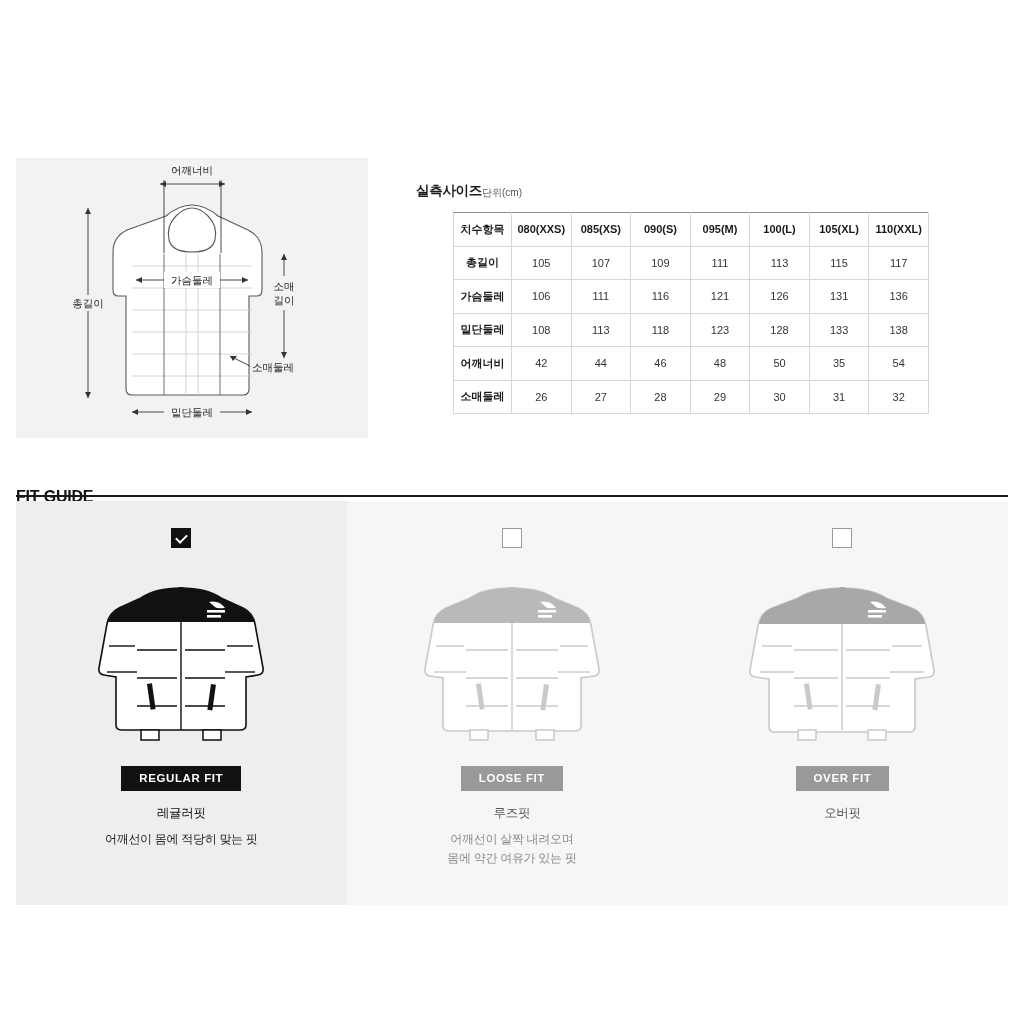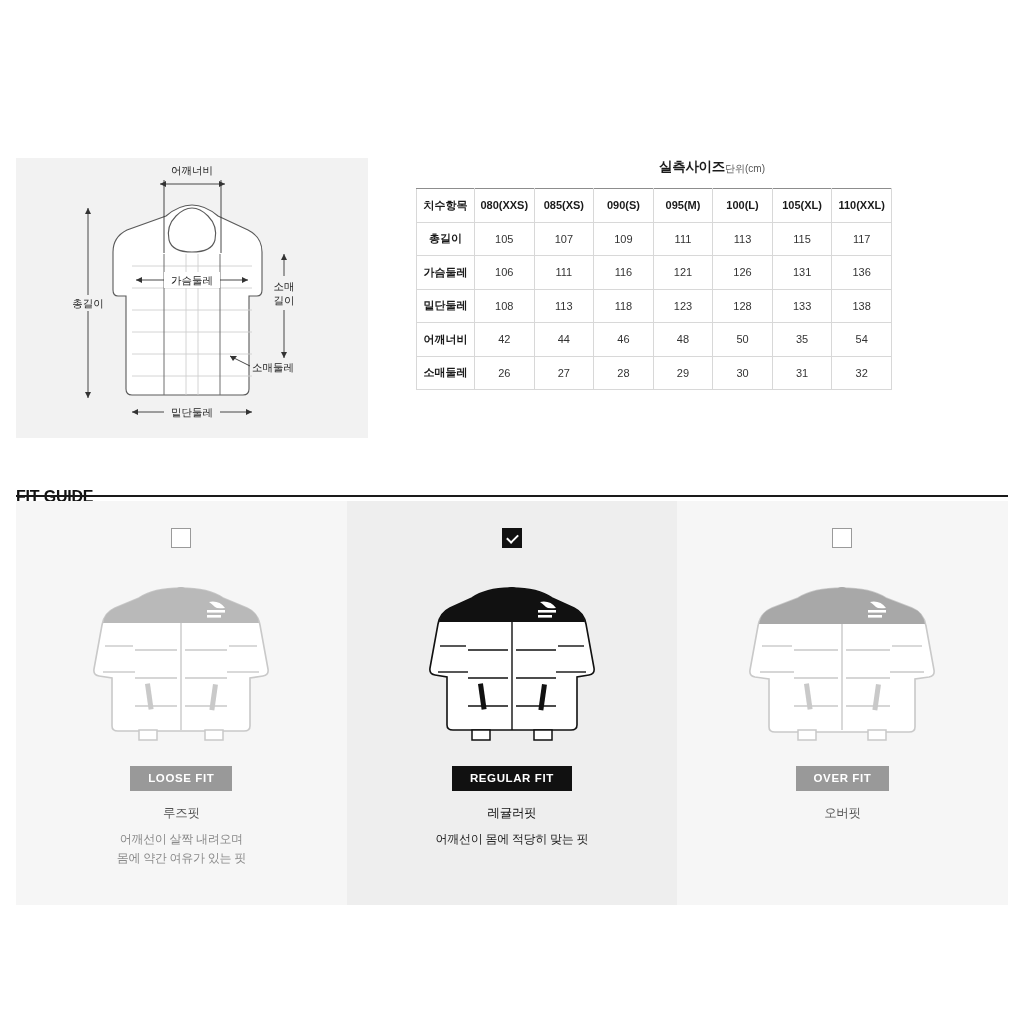--- a/index.html
+++ b/index.html
@@ -34,37 +34,39 @@
 
   
   .meas {
     flex: 1 1 auto;
     margin-left: 48px;
     position: relative;
   }
   .meas-head {
     display: flex;
     align-items: flex-end;
-    justify-content: center;
+    justify-content: flex-start;
     margin-bottom: 12px;
+    margin-top: 24px;
   }
   .meas-title {
     font-size: 13.5px;
     font-weight: bold;
     letter-spacing: -0.3px;
     color: #1a1a1a;
   }
   .meas-unit {
     font-size: 10px;
     color: #555;
   }
   table.size-table {
     border-collapse: collapse;
     width: 476px;
     table-layout: fixed;
+    margin-left: 37px;
   }
   table.size-table th,
   table.size-table td {
     border: 1px solid #d8d8d8;
     height: 33.5px;
     text-align: center;
     font-size: 11px;
     color: #333;
     font-weight: normal;
     padding: 0;
@@ -342,20 +344,67 @@
           </tr>
         </tbody>
       </table>
     </div>
   </div>
 
   <div class="fitguide-title">FIT GUIDE</div>
   <div class="fit-divider"></div>
 
   <div class="fit-row">
+
+    <div class="fit-col selected">
+      <div class="fit-check checked"></div>
+      <div class="jacket-art">
+        <svg width="200" height="200" viewBox="0 0 200 200" xmlns="http://www.w3.org/2000/svg">
+          <g stroke="#111" stroke-width="1.6" fill="#ffffff">
+            <path d="M60 44 q14 -10 40 -10 q26 0 40 10 l22 10 q10 5 12 16 l8 44 q1 6 -5 7 l-12 2 l0 48 q0 5 -6 5 l-118 0 q-6 0 -6 -5 l0 -48 l-12 -2 q-6 -1 -5 -7 l8 -44 q2 -11 12 -16 z"></path>
+          </g>
+          <path d="M60 44 q14 -10 40 -10 q26 0 40 10 l22 10 q9 4 11 14 l-146 0 q2 -10 11 -14 z" fill="#111"></path>
+          <path d="M96 34 q4 -2 8 0 l0 34 l-8 0 z" fill="#111"></path>
+          <g stroke="#111" stroke-width="1.4" fill="none">
+            <line x1="100" y1="68" x2="100" y2="176"></line>
+            <line x1="28" y1="92" x2="54" y2="92"></line>
+            <line x1="146" y1="92" x2="172" y2="92"></line>
+            <line x1="26" y1="118" x2="56" y2="118"></line>
+            <line x1="144" y1="118" x2="174" y2="118"></line>
+            <line x1="56" y1="96" x2="96" y2="96"></line>
+            <line x1="104" y1="96" x2="144" y2="96"></line>
+            <line x1="56" y1="124" x2="96" y2="124"></line>
+            <line x1="104" y1="124" x2="144" y2="124"></line>
+            <line x1="56" y1="152" x2="96" y2="152"></line>
+            <line x1="104" y1="152" x2="144" y2="152"></line>
+          </g>
+
+          <g fill="#ffffff">
+            <path d="M128 48 q10 -2 16 6 q-8 1 -10 -1 q-3 -3 -6 -5 z"></path>
+            <rect x="126" y="56" width="18" height="2.6"></rect>
+            <rect x="126" y="61" width="14" height="2.6"></rect>
+          </g>
+
+          <g fill="#111">
+            <rect x="66" y="130" width="5" height="26" transform="rotate(-8 66 130)"></rect>
+            <rect x="130" y="130" width="5" height="26" transform="rotate(8 130 130)"></rect>
+          </g>
+
+          <g fill="#ffffff" stroke="#111" stroke-width="1.5">
+            <rect x="60" y="176" width="18" height="10"></rect>
+            <rect x="122" y="176" width="18" height="10"></rect>
+          </g>
+        </svg>
+      </div>
+      <div class="fit-badge dark">REGULAR FIT</div>
+      <div class="fit-name dark">레귤러핏</div>
+      <div class="fit-desc dark">
+        <div>어깨선이 몸에 적당히 맞는 핏</div>
+      </div>
+    </div>
 
     <div class="fit-col">
       <div class="fit-check"></div>
       <div class="jacket-art">
         <svg width="200" height="200" viewBox="0 0 200 200" xmlns="http://www.w3.org/2000/svg">
           <g stroke="#c9c9c9" stroke-width="1.6" fill="#ffffff">
             <path d="M58 44 q14 -10 42 -10 q28 0 42 10 l24 10 q11 5 13 17 l8 44 q1 6 -5 7 l-13 2 l0 48 q0 5 -6 5 l-126 0 q-6 0 -6 -5 l0 -48 l-13 -2 q-6 -1 -5 -7 l8 -44 q2 -12 13 -17 z"></path>
           </g>
           <path d="M58 44 q14 -10 42 -10 q28 0 42 10 l24 10 q10 4 12 15 l-156 0 q2 -11 12 -15 z" fill="#b9b9b9"></path>
           <path d="M96 34 q4 -2 8 0 l0 34 l-8 0 z" fill="#b9b9b9"></path>
@@ -388,67 +437,20 @@
         </svg>
       </div>
       <div class="fit-badge">LOOSE FIT</div>
       <div class="fit-name">루즈핏</div>
       <div class="fit-desc">
         <div>어깨선이 살짝 내려오며</div>
         <div>몸에 약간 여유가 있는 핏</div>
       </div>
     </div>
 
-    <div class="fit-col selected">
-      <div class="fit-check checked"></div>
-      <div class="jacket-art">
-        <svg width="200" height="200" viewBox="0 0 200 200" xmlns="http://www.w3.org/2000/svg">
-          <g stroke="#111" stroke-width="1.6" fill="#ffffff">
-            <path d="M60 44 q14 -10 40 -10 q26 0 40 10 l22 10 q10 5 12 16 l8 44 q1 6 -5 7 l-12 2 l0 48 q0 5 -6 5 l-118 0 q-6 0 -6 -5 l0 -48 l-12 -2 q-6 -1 -5 -7 l8 -44 q2 -11 12 -16 z"></path>
-          </g>
-          <path d="M60 44 q14 -10 40 -10 q26 0 40 10 l22 10 q9 4 11 14 l-146 0 q2 -10 11 -14 z" fill="#111"></path>
-          <path d="M96 34 q4 -2 8 0 l0 34 l-8 0 z" fill="#111"></path>
-          <g stroke="#111" stroke-width="1.4" fill="none">
-            <line x1="100" y1="68" x2="100" y2="176"></line>
-            <line x1="28" y1="92" x2="54" y2="92"></line>
-            <line x1="146" y1="92" x2="172" y2="92"></line>
-            <line x1="26" y1="118" x2="56" y2="118"></line>
-            <line x1="144" y1="118" x2="174" y2="118"></line>
-            <line x1="56" y1="96" x2="96" y2="96"></line>
-            <line x1="104" y1="96" x2="144" y2="96"></line>
-            <line x1="56" y1="124" x2="96" y2="124"></line>
-            <line x1="104" y1="124" x2="144" y2="124"></line>
-            <line x1="56" y1="152" x2="96" y2="152"></line>
-            <line x1="104" y1="152" x2="144" y2="152"></line>
-          </g>
-
-          <g fill="#ffffff">
-            <path d="M128 48 q10 -2 16 6 q-8 1 -10 -1 q-3 -3 -6 -5 z"></path>
-            <rect x="126" y="56" width="18" height="2.6"></rect>
-            <rect x="126" y="61" width="14" height="2.6"></rect>
-          </g>
-
-          <g fill="#111">
-            <rect x="66" y="130" width="5" height="26" transform="rotate(-8 66 130)"></rect>
-            <rect x="130" y="130" width="5" height="26" transform="rotate(8 130 130)"></rect>
-          </g>
-
-          <g fill="#ffffff" stroke="#111" stroke-width="1.5">
-            <rect x="60" y="176" width="18" height="10"></rect>
-            <rect x="122" y="176" width="18" height="10"></rect>
-          </g>
-        </svg>
-      </div>
-      <div class="fit-badge dark">REGULAR FIT</div>
-      <div class="fit-name dark">레귤러핏</div>
-      <div class="fit-desc dark">
-        <div>어깨선이 몸에 적당히 맞는 핏</div>
-      </div>
-    </div>
-
     <div class="fit-col">
       <div class="fit-check"></div>
       <div class="jacket-art">
         <svg width="200" height="200" viewBox="0 0 200 200" xmlns="http://www.w3.org/2000/svg">
           <g stroke="#c9c9c9" stroke-width="1.6" fill="#ffffff">
             <path d="M56 44 q15 -10 44 -10 q29 0 44 10 l26 10 q12 5 14 18 l8 44 q1 6 -5 7 l-14 2 l0 48 q0 5 -6 5 l-134 0 q-6 0 -6 -5 l0 -48 l-14 -2 q-6 -1 -5 -7 l8 -44 q2 -13 14 -18 z"></path>
           </g>
           <path d="M56 44 q15 -10 44 -10 q29 0 44 10 l26 10 q11 4 13 16 l-166 0 q2 -12 13 -16 z" fill="#a8a8a8"></path>
           <path d="M96 34 q4 -2 8 0 l0 34 l-8 0 z" fill="#a8a8a8"></path>
           <g stroke="#c9c9c9" stroke-width="1.4" fill="none">

